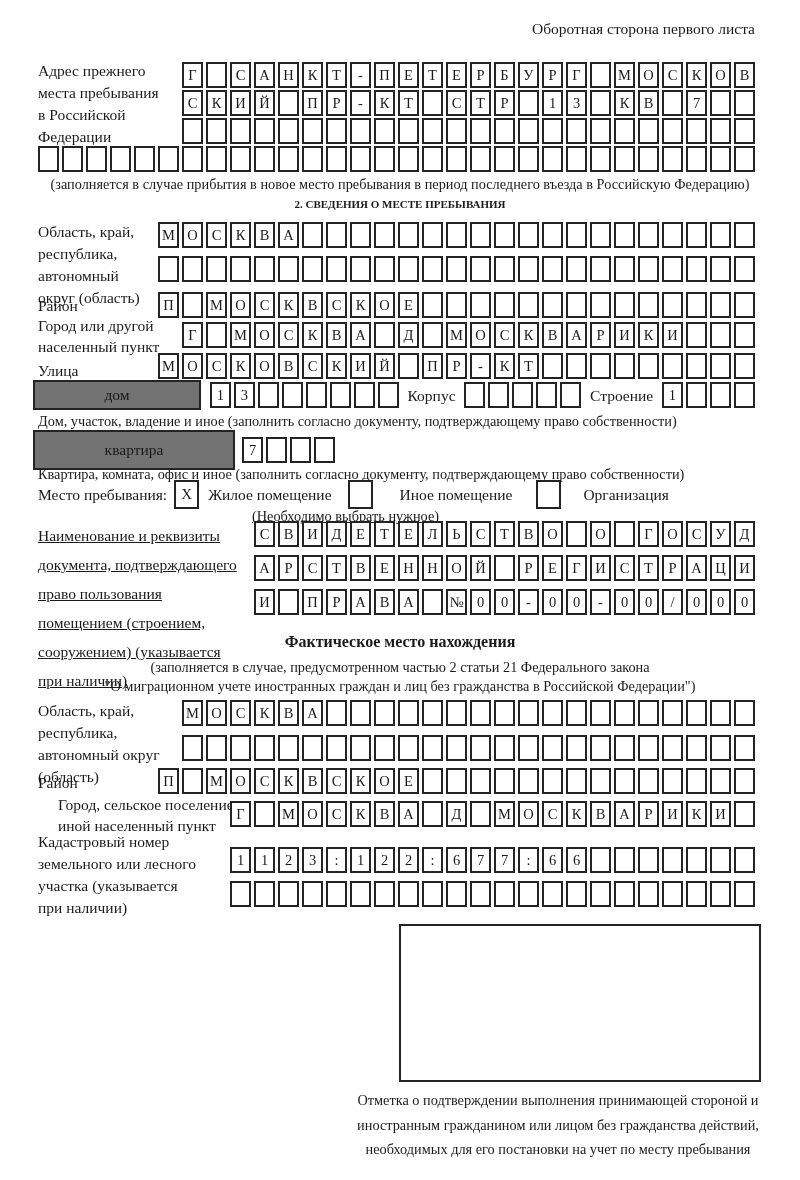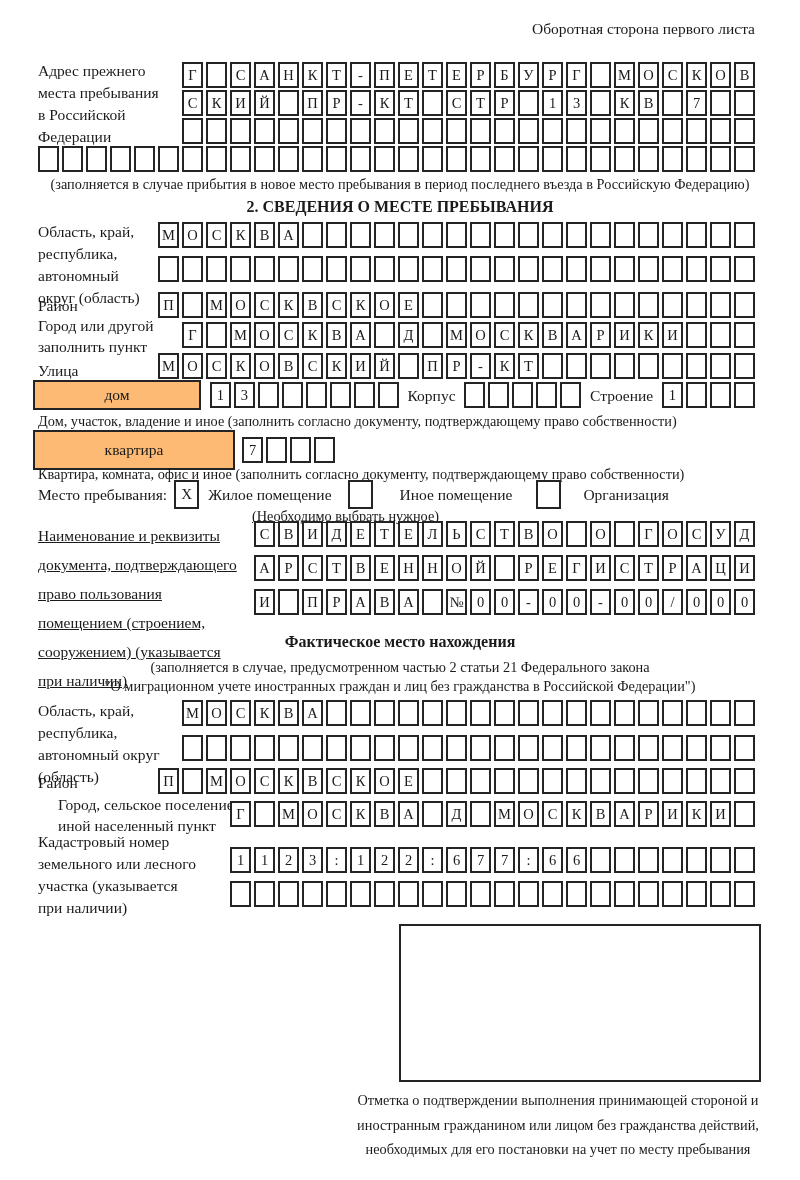--- a/index.html
+++ b/index.html
@@ -11,21 +11,21 @@
   .lines{white-space:pre-line;font-size:15.5px;line-height:22px;}
   .cap{font-size:14.3px;}
   .bold{font-weight:bold;}
   .cells{display:flex;justify-content:flex-end;}
   .cell{box-sizing:border-box;flex:0 0 21px;width:21px;height:26px;border:2px solid #242424;
         margin-left:3px;display:flex;align-items:center;justify-content:center;
         font-size:14.5px;background:#fff;}
   .cells-inline{display:flex;}
   .cells-inline .cell:first-child{margin-left:0;}
   .lblbox{box-sizing:border-box;border:2px solid #242424;display:flex;align-items:center;
-          justify-content:center;font-size:15.5px;background:#fdba74;}
+          justify-content:center;font-size:15.5px;background:#737373;}
   .chk{box-sizing:border-box;width:25px;height:29px;border:2px solid #242424;display:flex;
        align-items:center;justify-content:center;font-size:15px;}
   .flexrow{display:flex;align-items:center;}
   .stamp{box-sizing:border-box;border:2px solid #242424;background:#fff;}
 </style>
 </head>
 <body>
 
 <div class="page">
 
@@ -140,21 +140,21 @@
       <span class="cell"></span>
       <span class="cell"></span>
       <span class="cell"></span>
       <span class="cell"></span>
       <span class="cell"></span>
       <span class="cell"></span>
       <span class="cell"></span>
     </div>
   <div class="abs center cap" style="top:176px;">(заполняется в случае прибытия в новое место пребывания в период последнего въезда в Российскую Федерацию)</div>
 
-  <div class="abs center bold" style="top:198px;font-size:16px;">2. СВЕДЕНИЯ О МЕСТЕ ПРЕБЫВАНИЯ</div>
+  <div class="abs center bold" style="top:198px;font-size:11px;">2. СВЕДЕНИЯ О МЕСТЕ ПРЕБЫВАНИЯ</div>
 
   <div class="abs lines" style="top:221px;left:38px;">Область, край,
 республика,
 автономный
 округ (область)</div>
   <div class="abs cells" style="top:222px;right:45px;">
       <span class="cell">М</span>
       <span class="cell">О</span>
       <span class="cell">С</span>
       <span class="cell">К</span>
@@ -231,21 +231,21 @@
       <span class="cell"></span>
       <span class="cell"></span>
       <span class="cell"></span>
       <span class="cell"></span>
       <span class="cell"></span>
       <span class="cell"></span>
       <span class="cell"></span>
     </div>
 
   <div class="abs lines" style="top:315px;left:38px;line-height:21px;">Город или другой
-заполнить пункт</div>
+населенный пункт</div>
   <div class="abs cells" style="top:322px;right:45px;">
       <span class="cell">Г</span>
       <span class="cell"></span>
       <span class="cell">М</span>
       <span class="cell">О</span>
       <span class="cell">С</span>
       <span class="cell">К</span>
       <span class="cell">В</span>
       <span class="cell">А</span>
       <span class="cell"></span>

